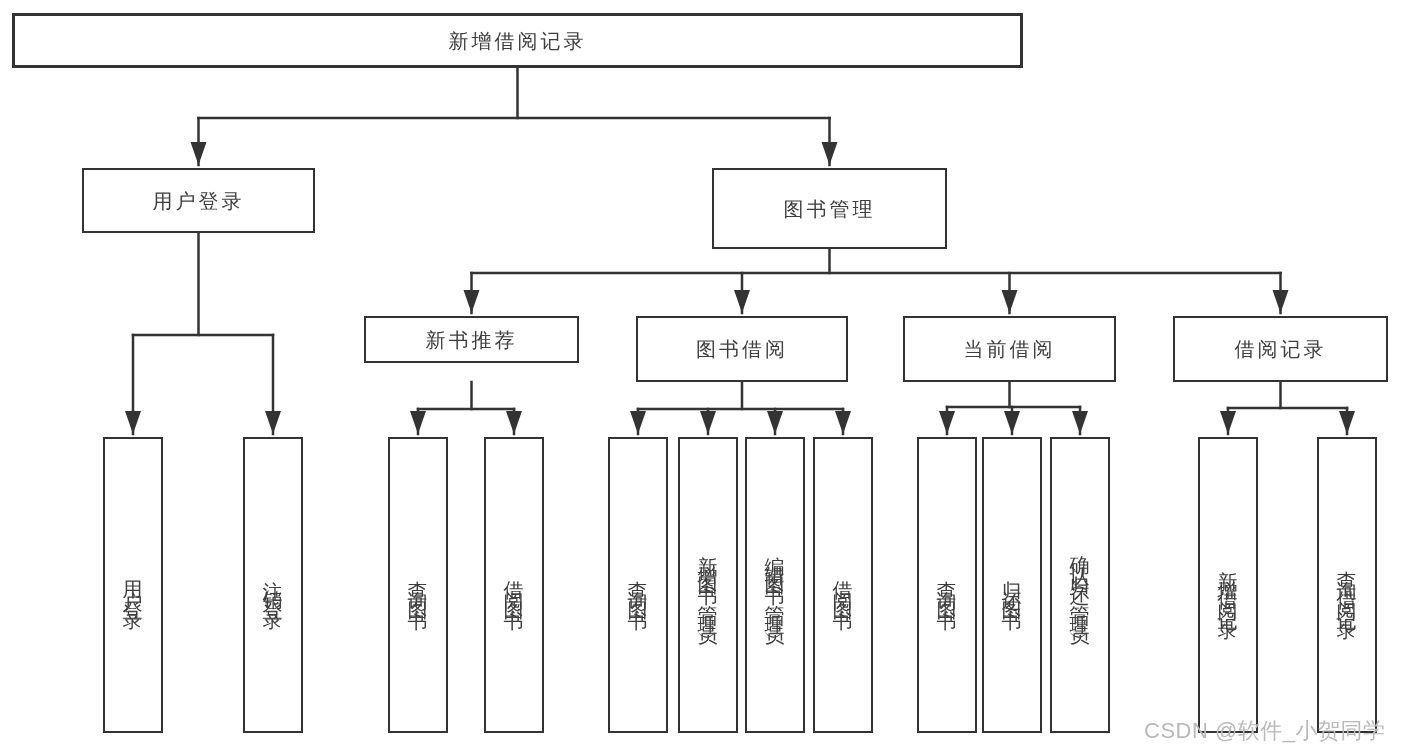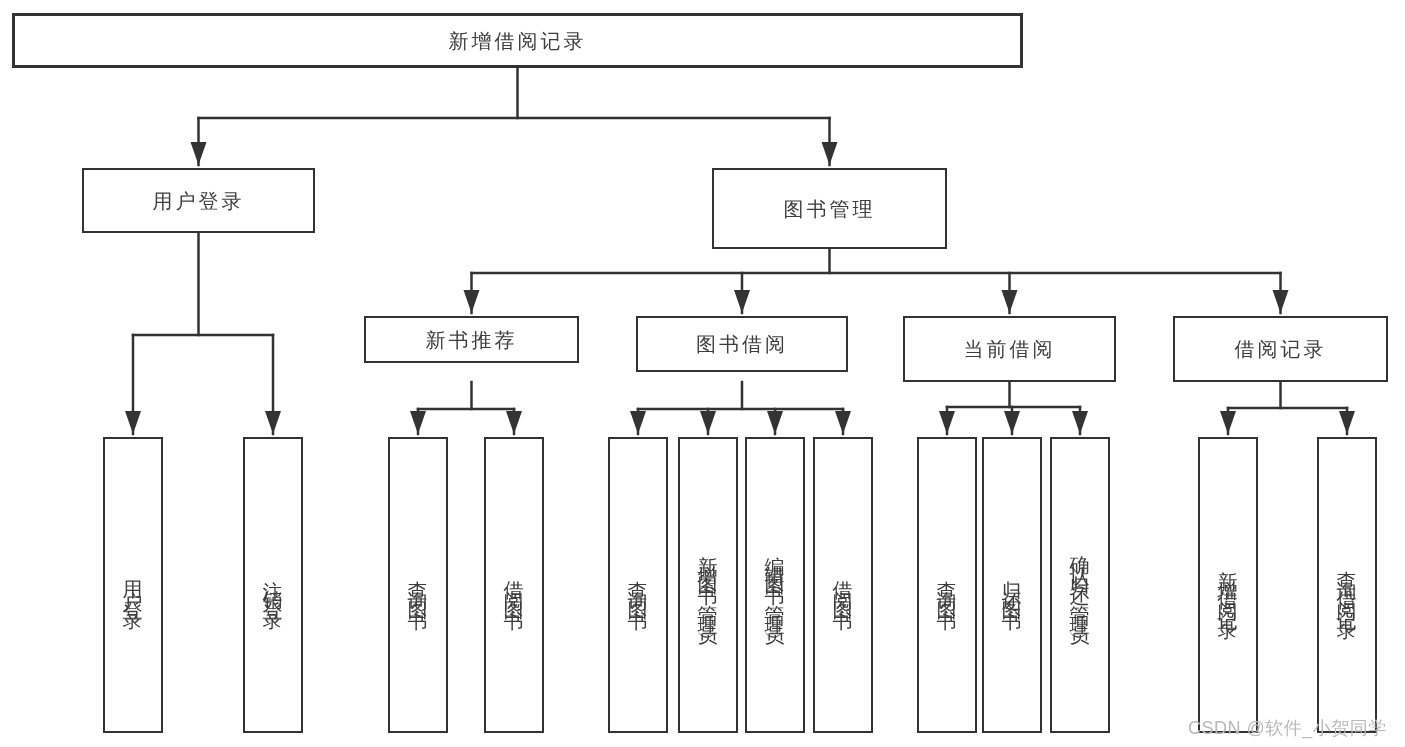--- a/index.html
+++ b/index.html
@@ -38,22 +38,22 @@
   .node.v span{
     writing-mode:vertical-rl;
     text-orientation:mixed;
     font-size:20px;
     letter-spacing:10px;
     line-height:1;
     white-space:nowrap;
   }
   .watermark{
     position:absolute;
-    left:1188px;top:716px;
-    font-size:18px;
+    left:1144px;top:716px;
+    font-size:22px;
     letter-spacing:.5px;
     color:var(--wm);
     z-index:5;
     white-space:nowrap;
   }
 </style>
 </head>
 <body>
 
 <div class="canvas">
@@ -117,21 +117,21 @@
       </div>
       <div class="node h" style="left: 364px; top: 316px; width: 215px; height: 47px;">
         <span>新书推荐</span>
       </div>
       <div class="node v" style="left: 388px; top: 437px; width: 60px; height: 296px;">
         <span>查询图书</span>
       </div>
       <div class="node v" style="left: 484px; top: 437px; width: 60px; height: 296px;">
         <span>借阅图书</span>
       </div>
-      <div class="node h" style="left: 636px; top: 316px; width: 212px; height: 56px;">
+      <div class="node h" style="left: 636px; top: 316px; width: 212px; height: 66px;">
         <span>图书借阅</span>
       </div>
       <div class="node v" style="left: 608px; top: 437px; width: 60px; height: 296px;">
         <span>查询图书</span>
       </div>
       <div class="node v" style="left: 678px; top: 437px; width: 60px; height: 296px;">
         <span>新增图书（管理员）</span>
       </div>
       <div class="node v" style="left: 745px; top: 437px; width: 60px; height: 296px;">
         <span>编辑图书（管理员）</span>

